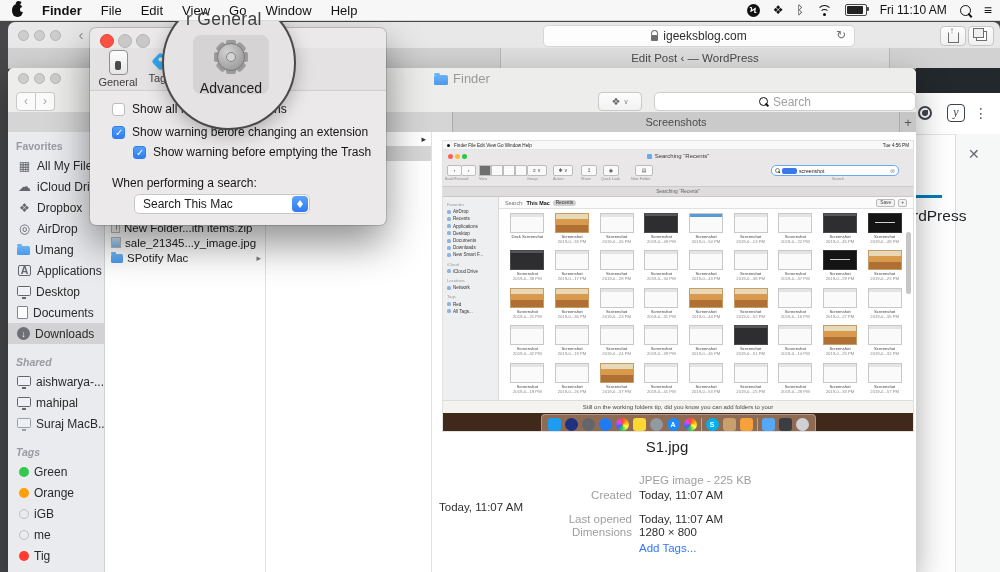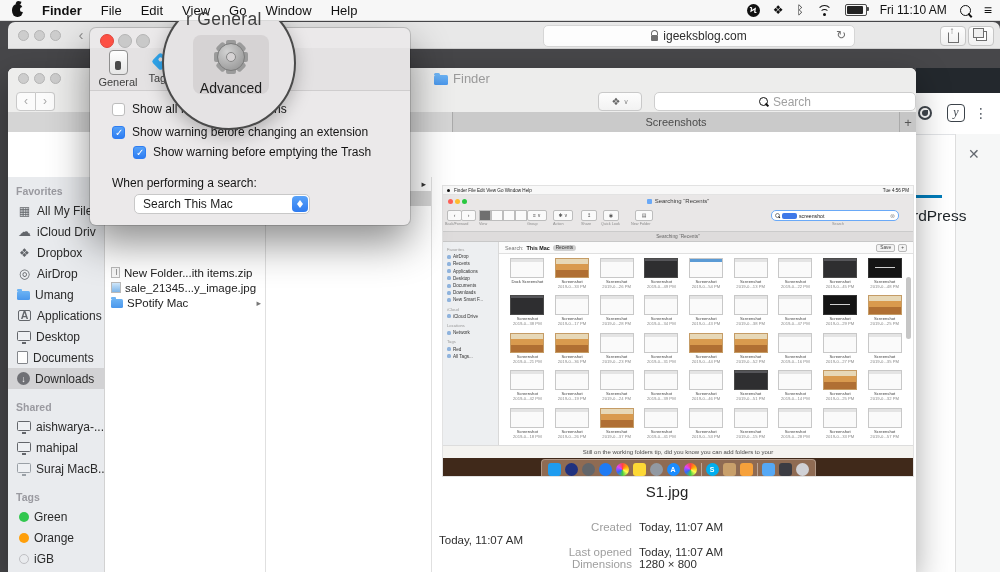--- a/index.html
+++ b/index.html
@@ -73,28 +73,28 @@
   .navbtns span{width:18px;height:17px;background:#fbfbfb;border:1px solid #c9c9c9;font-size:12px;color:#a9a9a9;text-align:center;line-height:16px;}
   .navbtns span:first-child{border-radius:4px 0 0 4px;}
   .navbtns span:last-child{border-radius:0 4px 4px 0;border-left:none;}
   .dbx-btn{position:absolute;left:590px;top:2px;width:42px;height:17px;background:linear-gradient(#fdfdfd,#f2f2f2);border:1px solid #c9c9c9;border-radius:4px;display:flex;align-items:center;justify-content:center;gap:3px;font-size:10px;color:#666;}
   .dbx-btn .car{font-size:7px;color:#888;}
   .fw-search{position:absolute;left:646px;top:2px;width:260px;height:17px;background:#fff;border:1px solid #cecece;border-radius:5px;display:flex;align-items:center;justify-content:center;gap:5px;color:#a0a0a0;font-size:12px;}
   .fw-tabs{position:absolute;left:0;top:44px;right:0;height:20px;background:#c6c6c6;display:flex;}
   .ftab1{width:444px;background:#d5d5d5;border-right:1px solid #aaa;}
   .ftab2{width:446px;background:#cacaca;border-right:1px solid #aaa;display:flex;align-items:center;justify-content:center;font-size:11px;color:#4c4c4c;}
   .ftabplus{flex:1;display:flex;align-items:center;justify-content:center;font-size:13px;color:#555;}
-  .fw-body{position:absolute;left:0;top:64px;right:0;bottom:0;display:flex;margin-top:45px;}
+  .fw-body{position:absolute;left:0;top:64px;right:0;bottom:0;display:flex;}
 
   
   .sbar{width:97px;background:#e9ebee;border-right:1px solid #d2d2d2;padding-top:5px;box-sizing:border-box;overflow:hidden;}
   .sb-row{display:flex;align-items:center;height:21px;padding-left:9px;font-size:12px;color:#2a2a2a;white-space:nowrap;}
   .sb-row.sel{background:#d2d2d4;}
   .sb-row.hdr{height:18px;font-size:10.5px;color:#9a9aa0;font-weight:bold;padding-left:8px;}
-  .sb-row.sp{margin-top:9px;}
+  .sb-row.sp{margin-top:9px;font-style:italic;}
   .sb-ico{width:15px;height:14px;margin-right:5px;display:inline-flex;align-items:center;justify-content:center;color:#63666b;font-size:12px;flex:none;position:relative;}
   .ic-allfiles:before{content:"▦";}
   .ic-cloud:before{content:"☁";font-size:13px;}
   .ic-dropbox:before{content:"❖";}
   .ic-airdrop:before{content:"◎";font-size:13px;}
   .ic-app:before{content:"A";font-weight:bold;font-size:10.5px;border:1px solid #63666b;border-radius:2px;padding:0 2px;line-height:9px;}
   .ic-folder{background:linear-gradient(#6cb3f4,#4a97ec);width:13px;height:9px;border-radius:1.5px;margin-top:2px;}
   .ic-folder:before{content:"";position:absolute;left:0;top:-2px;width:5px;height:2px;background:#6cb3f4;border-radius:1px 1px 0 0;}
   .ic-desktop,.ic-display{border:1.3px solid #63666b;width:12px;height:8px;border-radius:1.5px;background:#eef0f3;margin-top:-2px;}
   .ic-desktop:after,.ic-display:after{content:"";position:absolute;left:4px;bottom:-4px;width:4px;height:2px;background:#63666b;}
@@ -179,21 +179,21 @@
   .l2{font-size:4.2px;color:#8a8a8a;line-height:5px;}
   .i-cap{height:12px;background:#f4f3f0;border-top:1px solid #ddd;text-align:center;font-size:6px;color:#4a4a4a;line-height:12px;}
   .i-dock{height:23px;background:#40291a;display:flex;align-items:center;justify-content:center;}
   .dockp{height:19px;background:rgba(150,113,88,.92);border:1px solid rgba(255,255,255,.3);border-radius:4px;display:flex;align-items:center;gap:4px;padding:0 6px;}
   .dk{width:13px;height:13px;border-radius:50%;display:flex;align-items:center;justify-content:center;color:#fff;font-size:7px;font-weight:bold;}
   .dk.rsq{border-radius:3px;}
   .dk.dsep{width:1px;height:13px;background:rgba(255,255,255,.4);border-radius:0;}
   .dk.spin{background:conic-gradient(#f44,#fa0,#ff5,#4c4,#36f,#d4f,#f44);}
 
   
-  .dlg{left:90px;top:28px;width:320px;height:197px;background:#ebe9ea;border-radius:6px;box-shadow:0 18px 40px rgba(0,0,0,.45),0 0 0 1px rgba(0,0,0,.15);z-index:30;}
+  .dlg{left:90px;top:28px;width:296px;height:197px;background:#ebe9ea;border-radius:6px;box-shadow:0 18px 40px rgba(0,0,0,.45),0 0 0 1px rgba(0,0,0,.15);z-index:30;}
   .dlg-dots{position:absolute;left:10px;top:6px;display:flex;gap:4px;}
   .dlg-dots i{width:12px;height:12px;border-radius:50%;}
   .dred{background:#fd5044;border:0.5px solid #e0443a;}
   .dgr{background:#c9c9c9;border:0.5px solid #b5b5b5;}
   .dlg-tb{position:absolute;left:0;top:20px;right:0;height:42px;border-bottom:1px solid #cfcdce;background:#e4e2e3;border-radius:0;}
   .tbitem{position:absolute;top:2px;width:44px;text-align:center;}
   .tbitem .lbl{font-size:11px;color:#3e3e3e;margin-top:1px;}
   .gen-ic{width:17px;height:23px;margin:0 auto;border:1.4px solid #8f8f8f;border-radius:4px;background:linear-gradient(#fefefe,#e6e6e6);position:relative;}
   .gen-ic:before{content:"";position:absolute;left:5px;top:10px;width:6px;height:9px;background:#4a4a4a;border-radius:2px;}
   .tag-ic{width:13px;height:13px;margin:5px auto 4px;background:#31a8f0;border-radius:2.5px;transform:rotate(45deg);position:relative;}
@@ -239,20 +239,23 @@
         <span>igeeksblog.com</span>
         <span class="reload">↻</span>
       </div>
       <div class="saf-btn" style="right:34px;">
           <span class="shareic"></span>
         </div>
       <div class="saf-btn" style="right:6px;">
           <span class="tabsic"></span>
         </div>
     </div>
+    <div class="saf-tabs">
+      <div class="saf-tab">Edit Post ‹ — WordPress</div>
+    </div>
   </div>
 
   <div class="abs wp">
     <div class="wp-admin"></div>
     <div class="wp-tools">
       <span class="wp-plug"></span>
       <span class="wp-yoast">y</span>
       <span class="wp-dots">⋮</span>
     </div>
     <div class="wp-side"></div>
@@ -841,20 +844,24 @@
                 <span class="dk rsq" style="background: rgb(60, 60, 67);"></span>
                 <span class="dk" style="background: rgb(208, 209, 214);"></span>
               </div>
           </div>
         </div>
 
         <div class="pscroll"></div>
         <div class="pv-name">S1.jpg</div>
         <div class="pv-info">
 
+            <div class="pv-row muted">
+              <span class="pv-lab"></span>
+              <span class="pv-val">JPEG image - 225 KB</span>
+            </div>
 
             <div class="pv-row">
               <span class="pv-lab">Created</span>
               <span class="pv-val">Today, 11:07 AM</span>
             </div>
 
             <div class="pv-row">
               <span class="pv-val">Today, 11:07 AM</span>
             </div>
 

